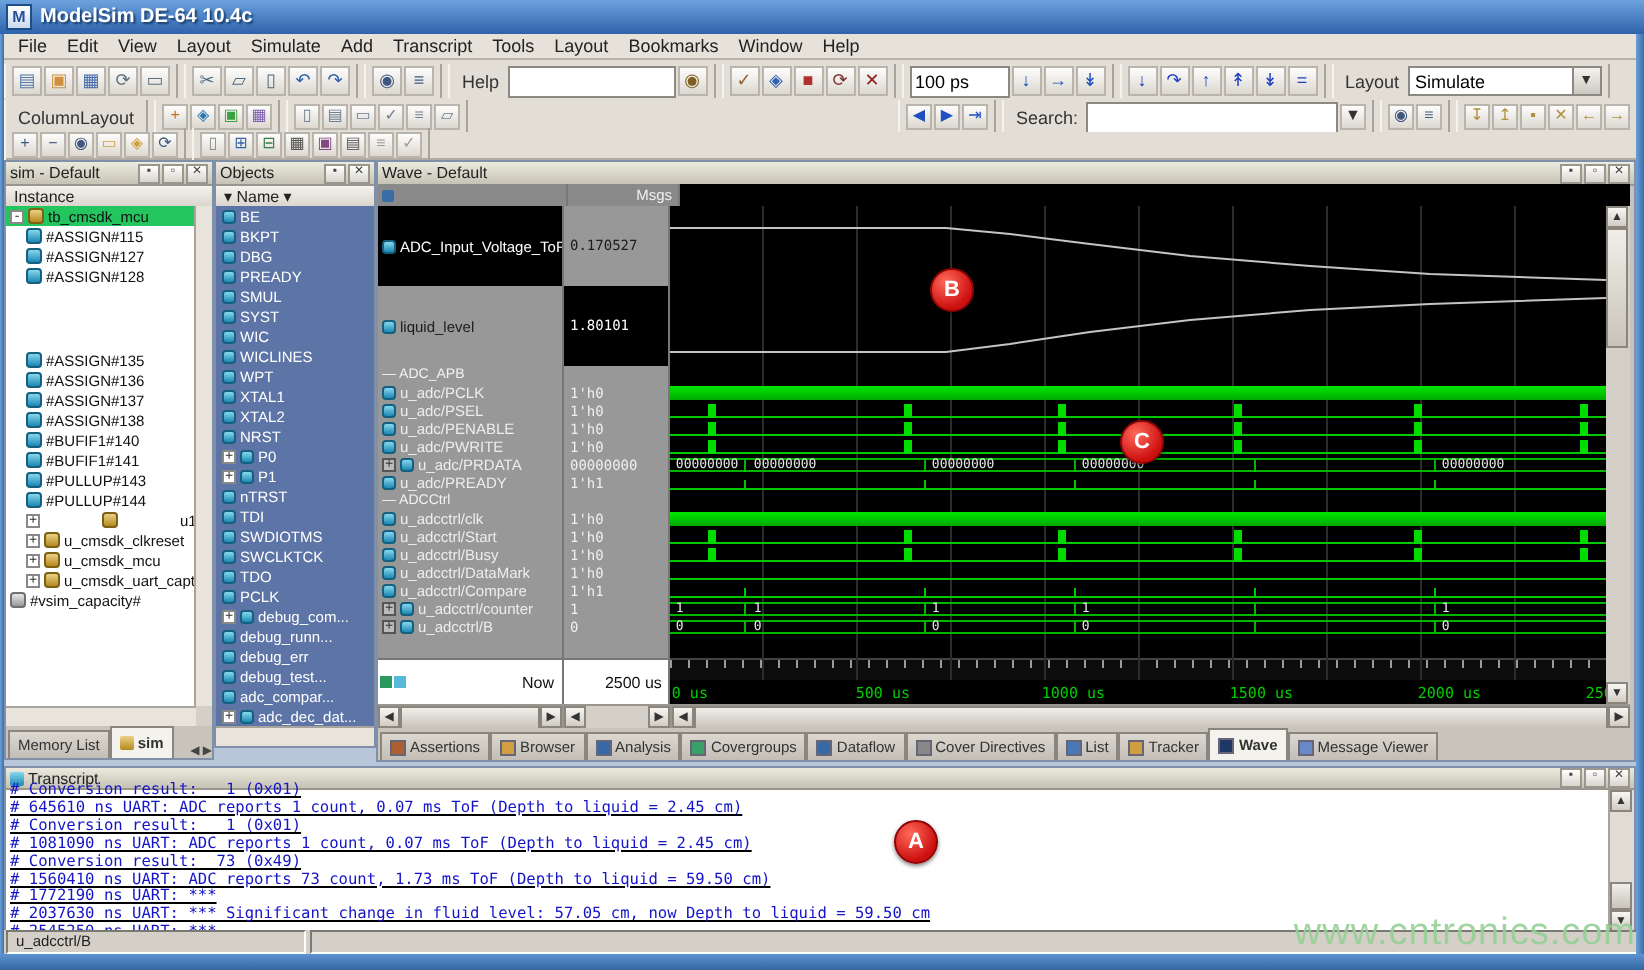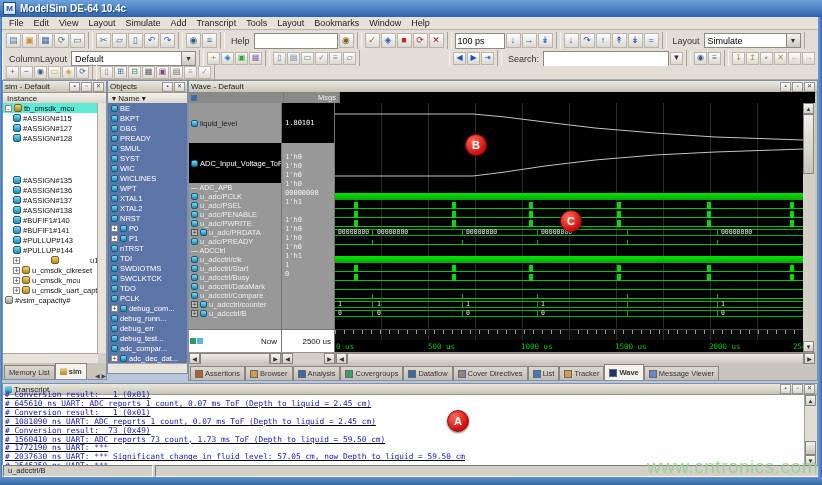--- a/index.html
+++ b/index.html
@@ -30,21 +30,21 @@
   .panel{position:absolute;background:#d4d0c8;border:1px solid #8090a8;}
   .phead{height:11px;background:linear-gradient(#eceade,#c6c2b6);display:flex;align-items:center;font-size:8px;color:#222;padding:0 2px;border-bottom:1px solid #9a968e;}
   .phead .ptitle{white-space:nowrap;overflow:hidden;}
   .phead .pbtns{margin-left:auto;display:flex;gap:1px;}
   .pbtn{width:9px;height:8px;font-size:6px;line-height:7px;text-align:center;color:#444;background:linear-gradient(#fff,#d8d4cc);border:1px solid #9a968e;}
   
   #simpanel{left:2px;top:0;width:103px;height:298px;}
   .colhdr{height:11px;background:linear-gradient(#f4f2ec,#d8d4cc);border-bottom:1px solid #a8a49c;font-size:8px;color:#222;padding-left:4px;line-height:11px;}
   #simtree{position:absolute;top:22px;left:0;right:8px;bottom:26px;background:#fff;overflow:hidden;}
   .trow{display:flex;align-items:center;height:10px;font-size:7.5px;color:#111;white-space:nowrap;}
-  .trow.sel{background:#5eead4;}
+  .trow.sel{background:#22c55e;}
   .nicon{flex:0 0 8px;height:8px;border-radius:2px;margin-right:2px;}
   .nicon.cy{background:linear-gradient(#86d8ec,#1e88b4);border:1px solid #14607e;box-sizing:border-box;}
   .nicon.gd{background:linear-gradient(#ecd086,#b48a1e);border:1px solid #7e6014;box-sizing:border-box;}
   .nicon.gy{background:linear-gradient(#e8e8e8,#9a9a9a);border:1px solid #707070;box-sizing:border-box;}
   .pbox{flex:0 0 7px;height:7px;border:1px solid #888;background:#fff;font-size:7px;line-height:5px;text-align:center;color:#333;margin-right:2px;box-sizing:border-box;}
   .vsb{position:absolute;top:22px;right:0;bottom:26px;width:8px;background:#e8e4dc;border-left:1px solid #a8a49c;}
   .hsb{position:absolute;left:0;bottom:16px;height:9px;background:#e8e4dc;border-top:1px solid #a8a49c;}
   .tabrow{position:absolute;left:0;bottom:0;height:16px;right:0;background:#c8c4bc;display:flex;align-items:flex-end;padding-left:1px;box-sizing:border-box;}
   .tab{height:13px;border:1px solid #8a867e;border-bottom:none;background:linear-gradient(#dcd8d0,#c2beb6);font-size:7.5px;color:#333;padding:0 4px;line-height:13px;white-space:nowrap;display:flex;align-items:center;gap:2px;}
   .tab.active{background:#f4f2ec;height:15px;font-weight:bold;}
@@ -183,24 +183,20 @@
         <span class="tlabel">Layout</span>
         <span class="combo" style="width: 92px;">
           <span>Simulate</span>
           <span class="arrow">▼</span>
         </span>
       </span>
     </div>
   <div class="tbrow" id="tb2">
       <span class="tbgroup">
         <span class="tlabel">ColumnLayout</span>
-        <span class="combo" style="width: 120px;">
-          <span>Default</span>
-          <span class="arrow">▼</span>
-        </span>
       </span>
       <span class="tbgroup">
         <span class="ticonbox" style="color: rgb(192, 112, 32);">+</span>
         <span class="ticonbox" style="color: rgb(40, 120, 176);">◈</span>
         <span class="ticonbox" style="color: rgb(58, 160, 64);">▣</span>
         <span class="ticonbox" style="color: rgb(128, 96, 176);">▦</span>
       </span>
       <span class="tbgroup">
         <span class="ticonbox" style="color: rgb(112, 128, 144);">▯</span>
         <span class="ticonbox" style="color: rgb(112, 128, 144);">▤</span>
@@ -488,27 +484,27 @@
       </div>
       <div class="whdr">
         <div class="h1">
             <span style="width:6px;height:6px;background:#3a6ea8;border-radius:1px;display:inline-block;"></span>
           </div>
         <div class="h2">Msgs</div>
         <div class="h3"></div>
       </div>
       <div class="wavebody">
         <div class="wnames" id="wnames">
+            <div class="srow analog sel" style="height: 40px;">
+              <span class="nicon cy" style="flex: 0 0 7px; height: 7px;"></span>
+              <span>ADC_Input_Voltage_ToF</span>
+            </div>
             <div class="srow analog" style="height: 40px;">
               <span class="nicon cy" style="flex: 0 0 7px; height: 7px;"></span>
               <span>liquid_level</span>
-            </div>
-            <div class="srow analog sel" style="height: 40px;">
-              <span class="nicon cy" style="flex: 0 0 7px; height: 7px;"></span>
-              <span>ADC_Input_Voltage_ToF</span>
             </div>
             <div class="srow divider" style="height: 9px;">
               <span>— ADC_APB</span>
             </div>
             <div class="srow" style="height: 9px;">
               <span class="nicon cy" style="flex: 0 0 7px; height: 7px;"></span>
               <span>u_adc/PCLK</span>
             </div>
             <div class="srow" style="height: 9px;">
               <span class="nicon cy" style="flex: 0 0 7px; height: 7px;"></span>
@@ -564,20 +560,21 @@
               <span class="nicon cy" style="flex: 0 0 7px; height: 7px;"></span>
               <span>u_adcctrl/B</span>
             </div>
             <div class="wfillg"></div>
             <div class="nowcell">
               <span><span style="width:6px;height:6px;background:#2a9a60;display:inline-block;margin:0 1px;"></span><span style="width:6px;height:6px;background:#58b8d8;display:inline-block;"></span></span>
               <span style="margin-left: auto; padding-right: 4px;">Now</span>
             </div>
           </div>
         <div class="wvals" id="wvals">
+            <div class="vcell analog" style="height: 40px;">0.170527</div>
             <div class="vcell analog sel" style="height: 40px;">1.80101</div>
             <div class="vcell" style="height: 9px;"></div>
             <div class="vcell" style="height: 9px;">1'h0</div>
             <div class="vcell" style="height: 9px;">1'h0</div>
             <div class="vcell" style="height: 9px;">1'h0</div>
             <div class="vcell" style="height: 9px;">1'h0</div>
             <div class="vcell" style="height: 9px;">00000000</div>
             <div class="vcell" style="height: 9px;">1'h1</div>
             <div class="vcell" style="height: 9px;"></div>
             <div class="vcell" style="height: 9px;">1'h0</div>

